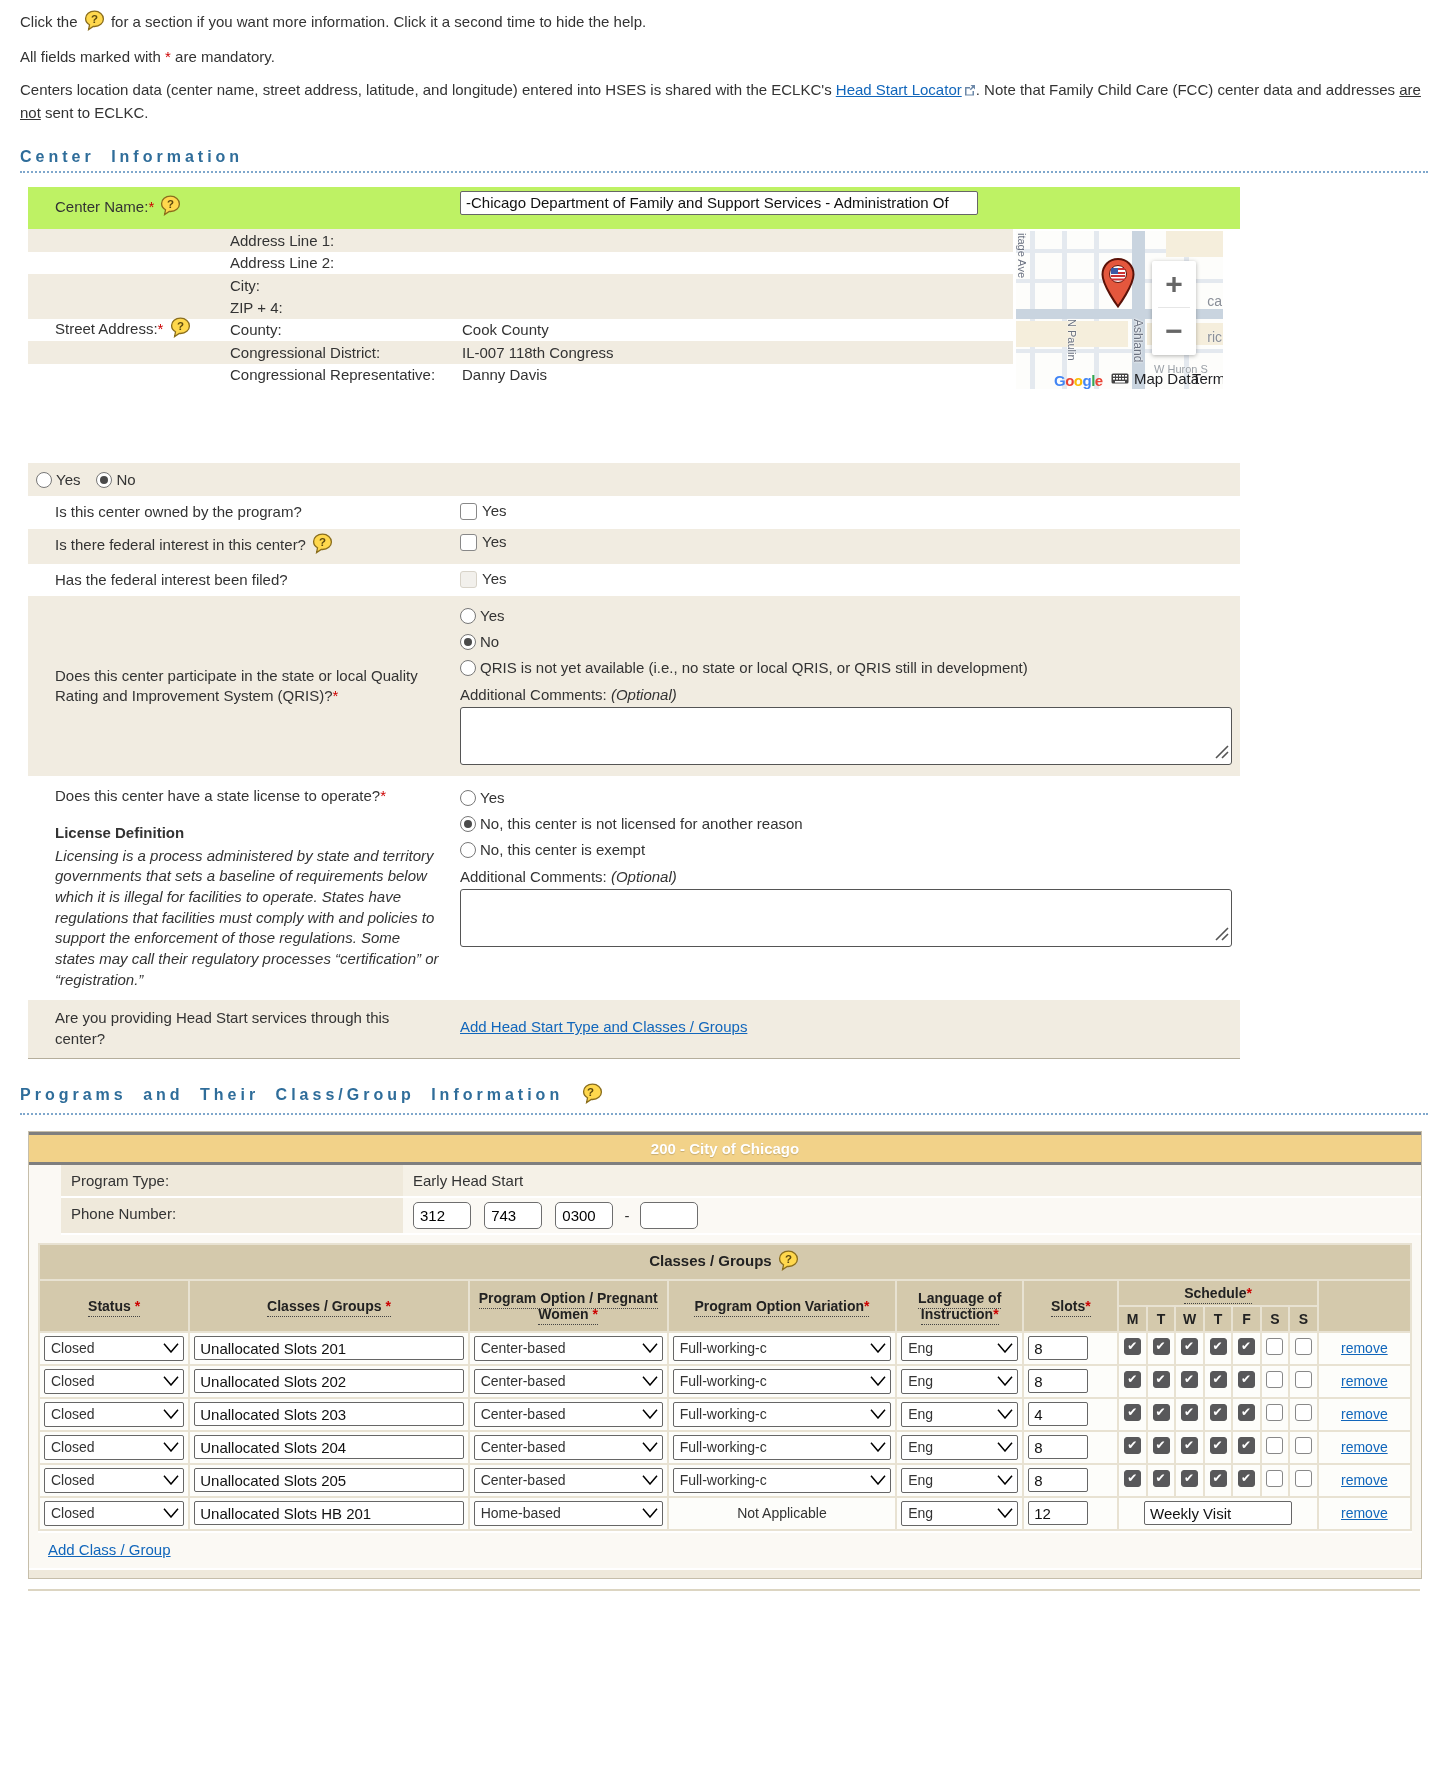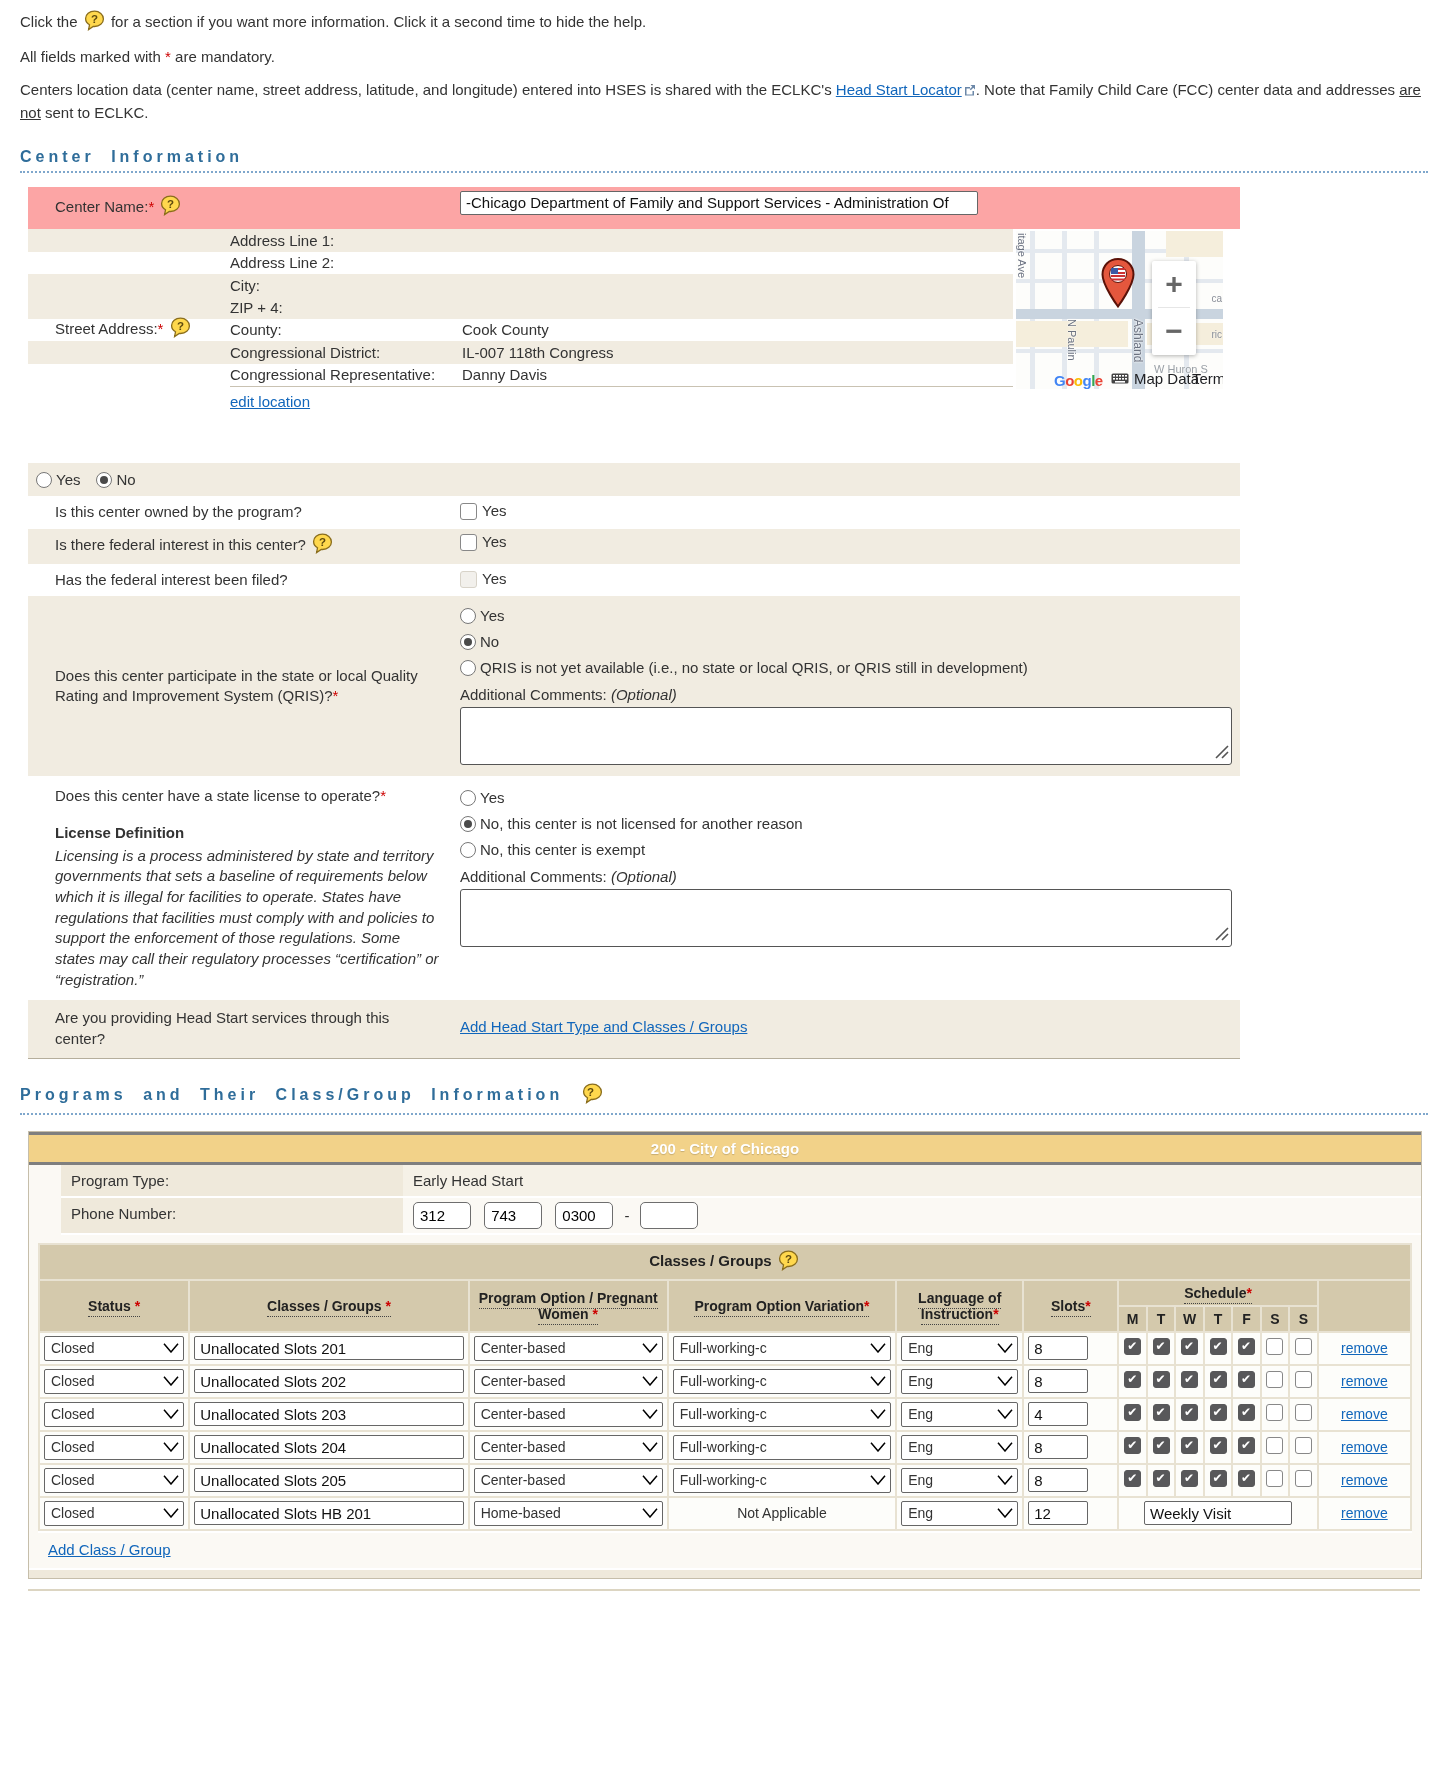--- a/index.html
+++ b/index.html
@@ -20,21 +20,21 @@
   
   .section-h{color:#2F6D9A;font-size:16px;font-weight:bold;letter-spacing:4px;word-spacing:8px;
              margin:24px 0 0;padding-bottom:5px;border-bottom:2px dotted #7FA7CC;}
   
   .form{width:1212px;margin:14px 0 0 8px;font-size:15px;border-bottom:1px solid #B5AE9C;}
   .frow{display:flex;border-top:2px solid #fff;}
   .frow .lcell{width:424px;padding:8px 10px 8px 27px;box-sizing:border-box;line-height:1.38;}
   .frow .rcell{flex:1;padding:8px 8px;box-sizing:border-box;}
   .beige{background:#F1ECE1;}
   .compact .lcell,.compact .rcell{padding-top:4px;padding-bottom:4px;}
-  .row-centername{background:#fca5a5;}
+  .row-centername{background:#bef264;}
   .row-centername .rcell{padding:4px 8px 4px 8px;}
   .txt{font-family:"Liberation Sans",sans-serif;font-size:15px;border:1px solid #666;
        border-radius:2px;background:#fff;height:24px;box-sizing:border-box;padding:0 5px;color:#111;}
   .center-name-input{width:518px;}
   
   .addr{position:relative;min-height:232px;background:#fff;}
   .addr-stripes{width:985px;}
   .addr-row{display:flex;height:22.4px;align-items:center;}
   .addr-row.odd{background:#F1ECE1;}
   .addr-row .alabel{margin-left:202px;width:232px;}
@@ -44,21 +44,21 @@
   
   .map{position:absolute;left:988px;top:2px;width:207px;height:158px;background:#FDFDFB;overflow:hidden;}
   .map .vroad{position:absolute;top:0;bottom:0;width:5px;background:#E4E9EF;}
   .map .hroad{position:absolute;left:0;right:0;height:4px;background:#E4E9EF;}
   .map .mainroad-h{position:absolute;left:0;right:0;top:78px;height:10px;background:#C9D4DF;}
   .map .mainroad-v{position:absolute;top:0;bottom:0;left:116px;width:13px;background:#C9D4DF;}
   .map .block{position:absolute;background:#F5EEDC;}
   .map .street-v{position:absolute;writing-mode:vertical-rl;font-size:11px;color:#6B7280;
                  text-shadow:0 0 2px #fff,0 0 2px #fff;white-space:nowrap;}
   .map .street-h{position:absolute;font-size:11px;color:#9AA0A6;text-shadow:0 0 2px #fff;}
-  .map .frag{position:absolute;font-size:10px;color:#8A8F98;text-shadow:0 0 2px #fff;}
+  .map .frag{position:absolute;font-size:14px;color:#8A8F98;text-shadow:0 0 2px #fff;}
   .zoomctl{position:absolute;left:136px;top:30px;width:44px;height:94px;background:#fff;
            border-radius:2px;box-shadow:0 1px 4px rgba(0,0,0,.3);}
   .zoomctl .zbtn{height:46px;display:flex;align-items:center;justify-content:center;
                  font-size:30px;font-weight:bold;color:#666;cursor:pointer;}
   .zoomctl .zdiv{height:1px;background:#E6E6E6;margin:0 6px;}
   .glogo{position:absolute;left:38px;bottom:0;font-size:15px;font-weight:bold;letter-spacing:-.5px;}
   .glogo .c1{color:#4285F4}.glogo .c2{color:#EA4335}.glogo .c3{color:#FBBC05}
   .glogo .c4{color:#4285F4}.glogo .c5{color:#34A853}.glogo .c6{color:#EA4335}
   .kbd-icon{position:absolute;left:95px;bottom:2px;}
   .mapdata{position:absolute;left:118px;bottom:2px;}
@@ -200,23 +200,20 @@
           </div>
           <div class="addr-row odd">
             <span class="alabel">Congressional District:</span>
             <span class="avalue">IL-007 118th Congress</span>
           </div>
           <div class="addr-row even">
             <span class="alabel">Congressional Representative:</span>
             <span class="avalue">Danny Davis</span>
           </div>
         </div>
-      <div class="editrow">
-        <a>edit location</a>
-      </div>
 
       <div class="map">
         <div class="vroad" style="left:14px"></div>
         <div class="vroad" style="left:46px"></div>
         <div class="vroad" style="left:78px"></div>
         <div class="vroad" style="left:168px"></div>
         <div class="hroad" style="top:18px"></div>
         <div class="hroad" style="top:48px"></div>
         <div class="hroad" style="top:118px"></div>
         <div class="block" style="left:0;top:90px;width:112px;height:26px;"></div>

